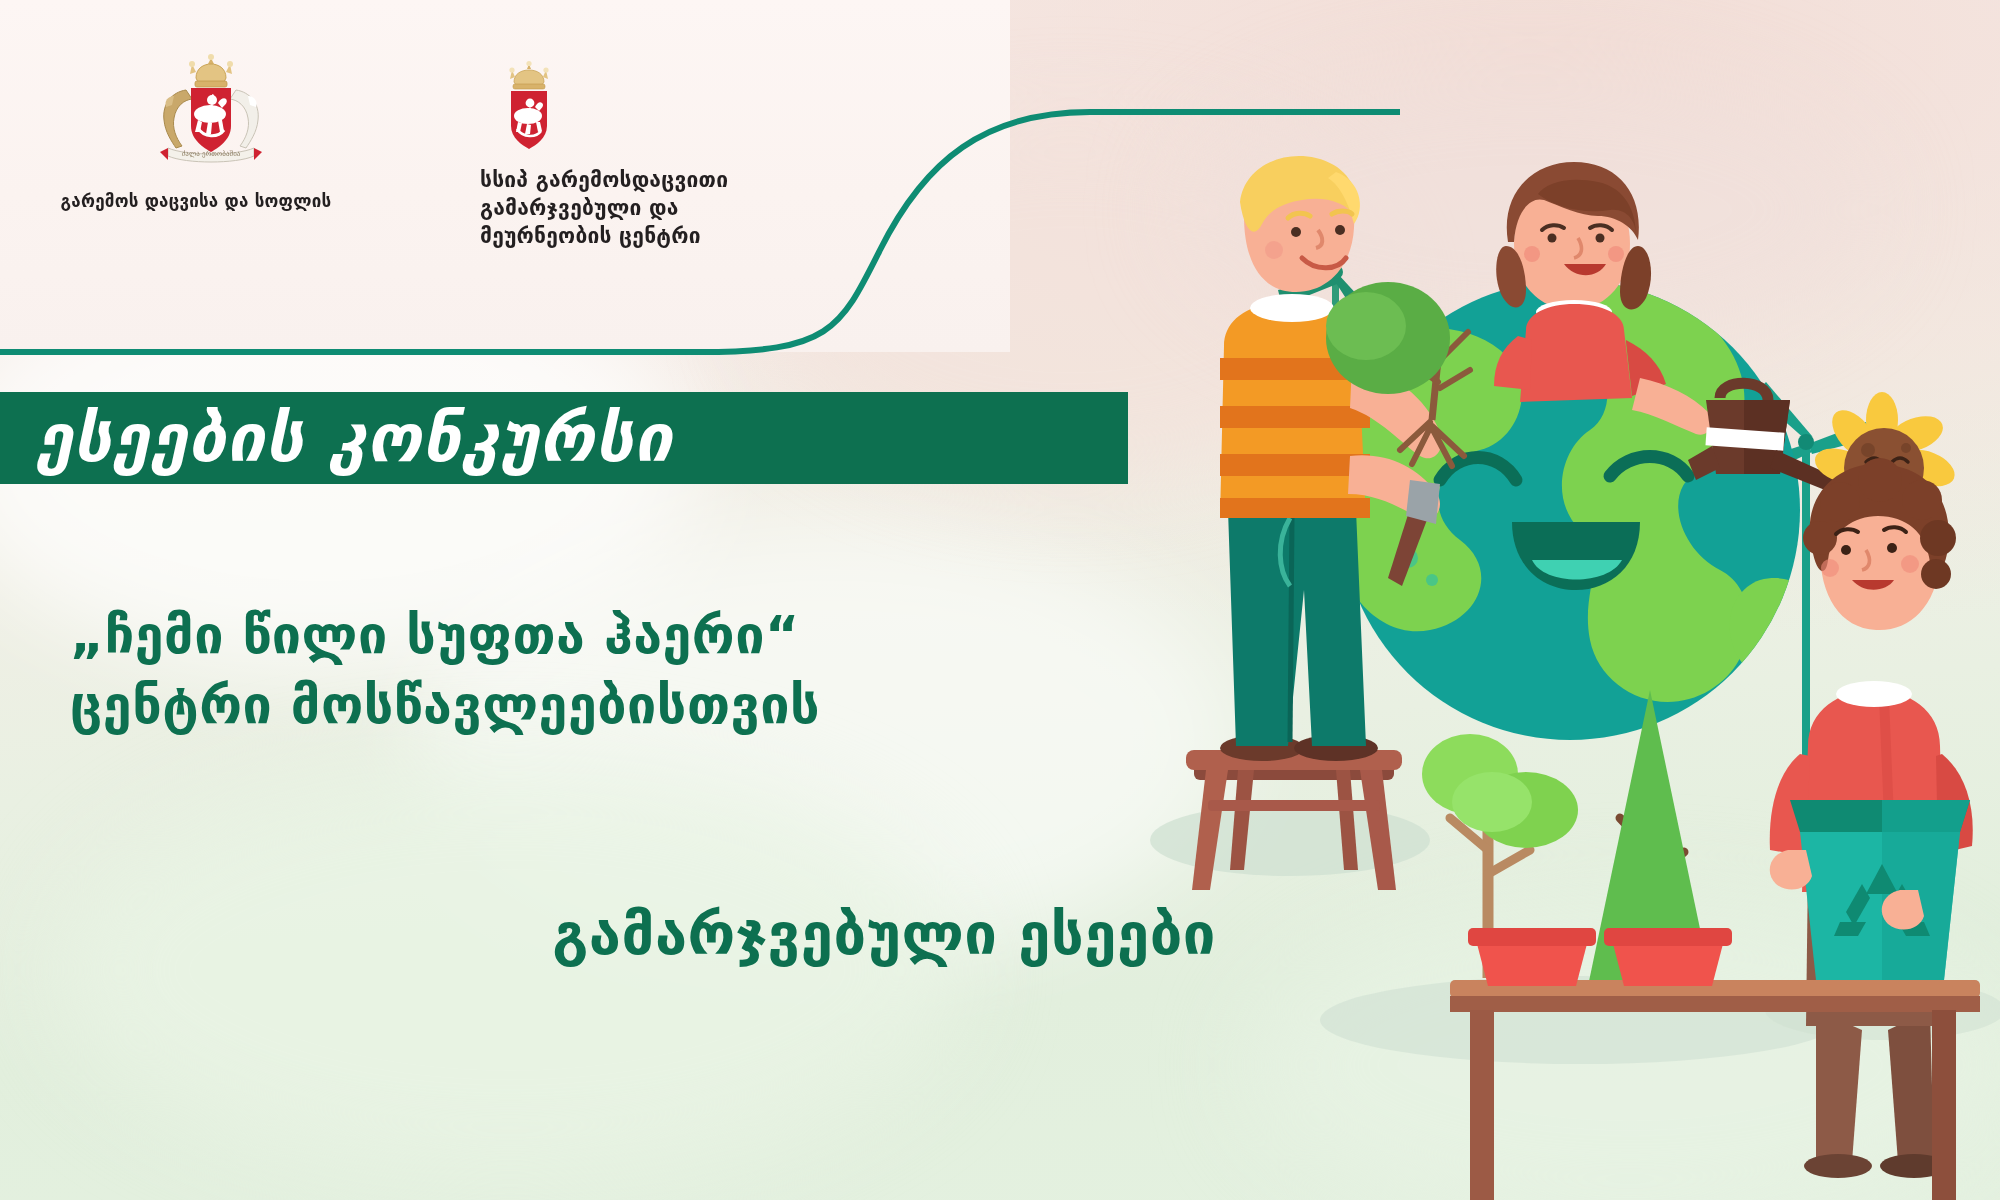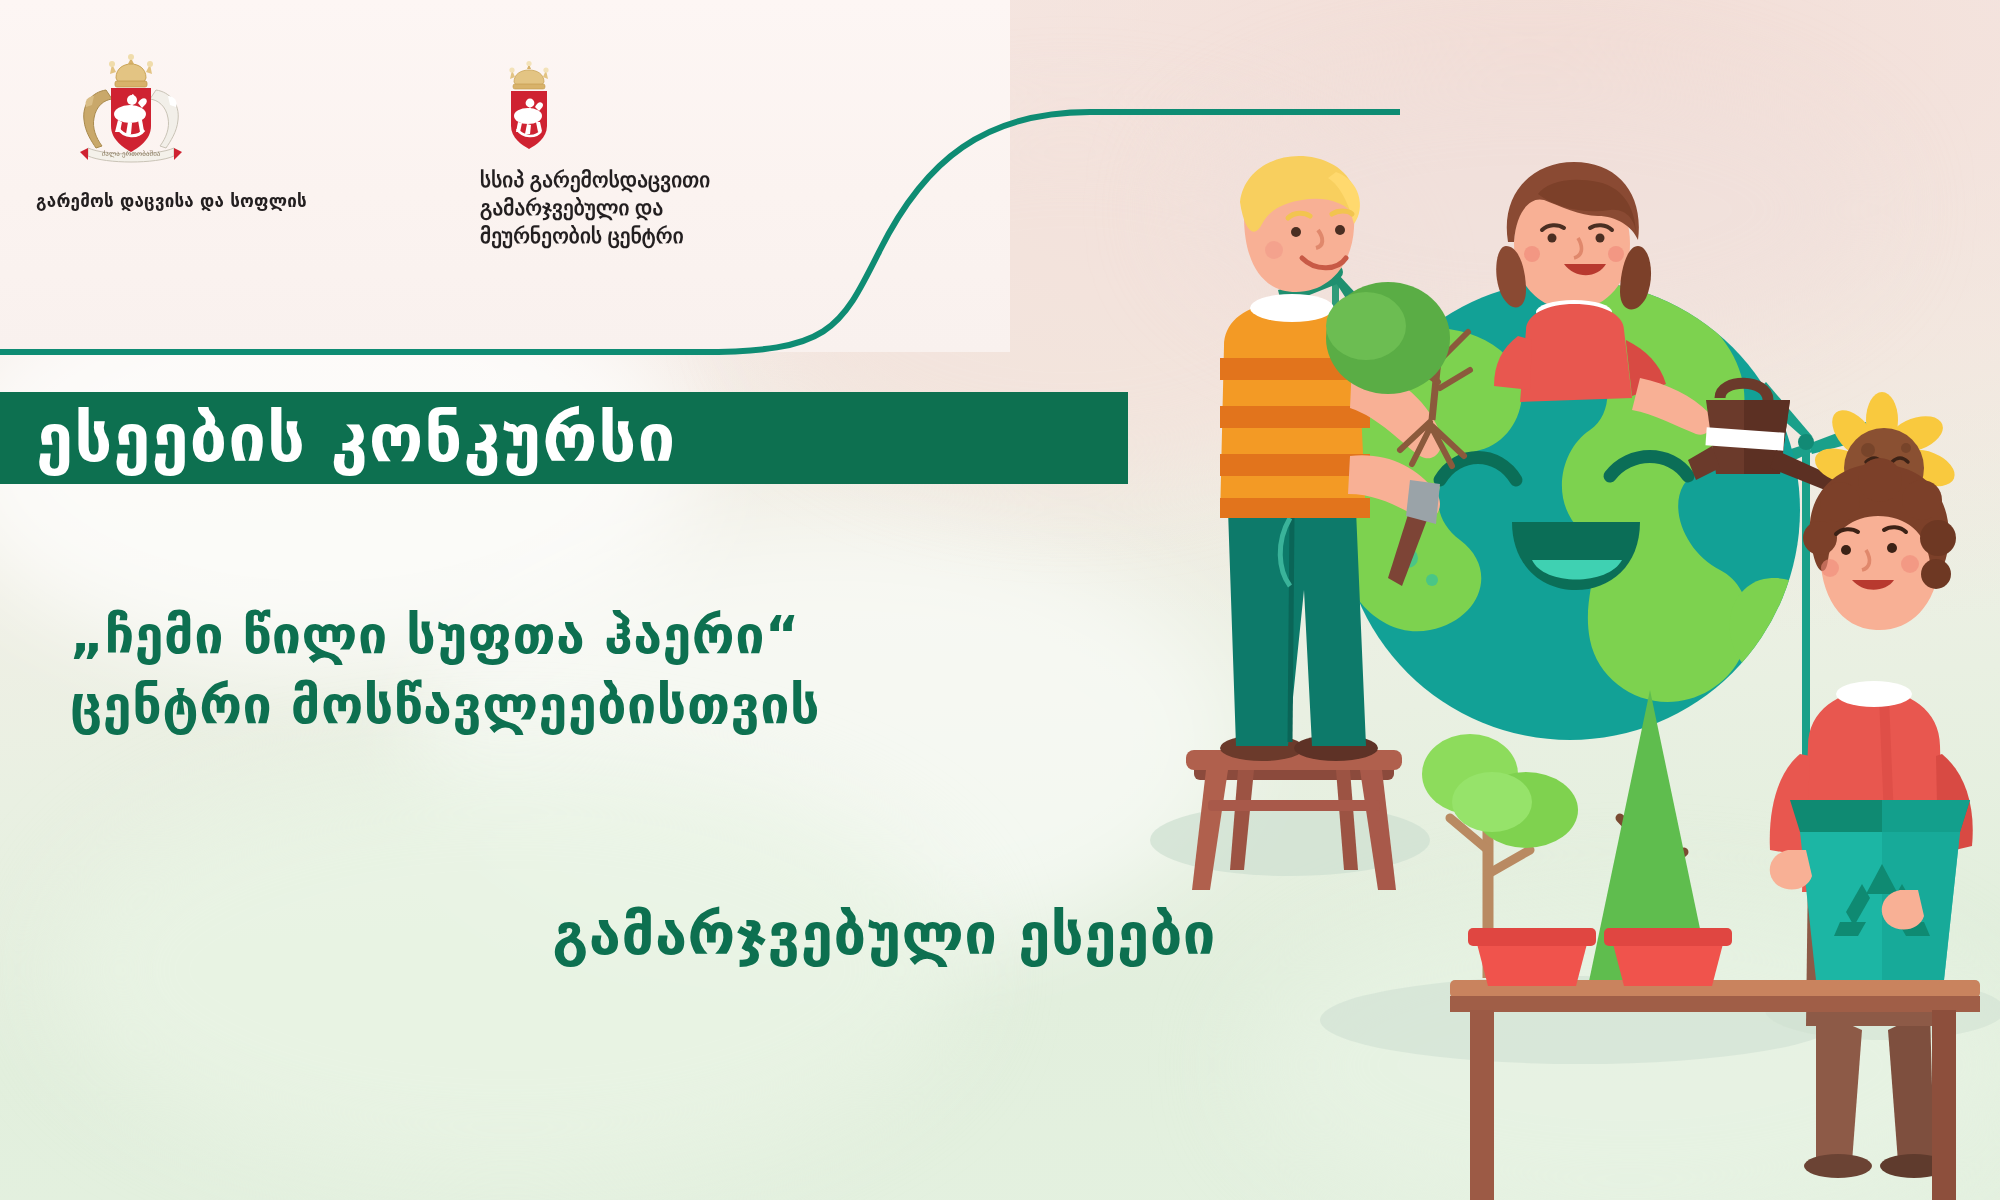--- a/index.html
+++ b/index.html
@@ -27,40 +27,40 @@
   .c6{left:1180px;top:60px;width:700px;height:300px;background:rgba(240,224,219,.5);}
 
   
   .header-plate{
     position:absolute;left:0;top:0;width:1010px;height:352px;
     background:linear-gradient(180deg,#fdf6f4 0%,#fbf3f0 55%,#f9f1ee 100%);
   }
   .header-curve{position:absolute;left:0;top:0;width:1400px;height:400px;pointer-events:none;}
 
   .logo-block{position:absolute;display:flex;flex-direction:column;}
-  .logo-1{left:36px;top:52px;width:340px;}
+  .logo-1{left:26px;top:52px;width:340px;align-items:center;}
   .logo-2{left:480px;top:60px;width:340px;}
 
   .crest-wrap{display:flex;justify-content:center;}
   .org-text{
     color:#231f20;font-weight:700;letter-spacing:.2px;
   }
   .logo-1 .org-text{font-size:17px;line-height:30px;margin-top:16px;text-align:left;}
-  .logo-2 .org-text{font-size:21px;line-height:28px;margin-top:10px;text-align:left;font-family:Liberation Serif, serif;}
+  .logo-2 .org-text{font-size:21px;line-height:28px;margin-top:10px;text-align:left;}
   .logo-1 .crest-wrap{justify-content:flex-start;padding-left:30px;}
   .logo-2 .crest-wrap{justify-content:flex-start;padding-left:12px;}
 
   
   .title-banner{
     position:absolute;left:0;top:392px;width:1128px;height:92px;
     background:#0d7050;display:flex;align-items:center;
   }
   .title-banner .title-txt{
     color:#ffffff;font-size:67px;line-height:1;font-weight:700;
-    padding-left:36px;letter-spacing:1px;white-space:nowrap;
+    padding-left:36px;letter-spacing:1px;white-space:nowrap;font-style:italic;
   }
   .subtitle{
     position:absolute;left:30px;top:600px;width:1180px;
     color:#0d7050;font-size:52px;line-height:70px;font-weight:700;letter-spacing:.5px;
   }
   .subtitle div{white-space:nowrap;margin-left:40px;}
   .winners{
     position:absolute;left:36px;top:905px;width:1180px;
     color:#0d7050;font-size:58px;line-height:1;font-weight:700;letter-spacing:.5px;white-space:nowrap;text-align:right;
   }

